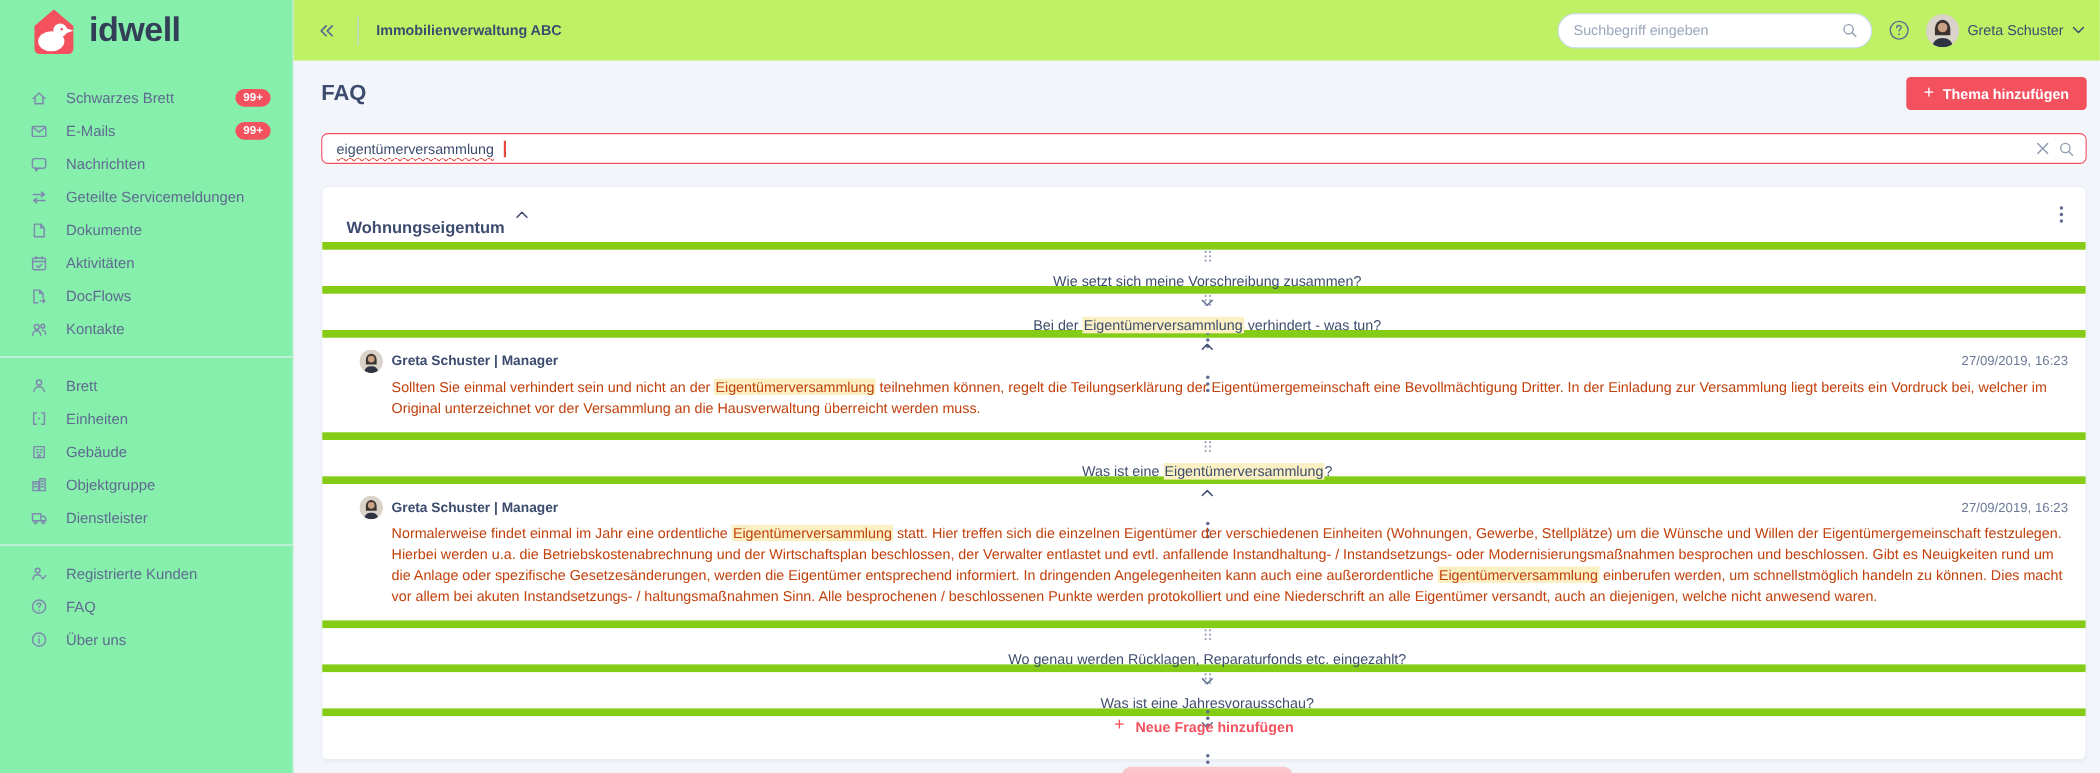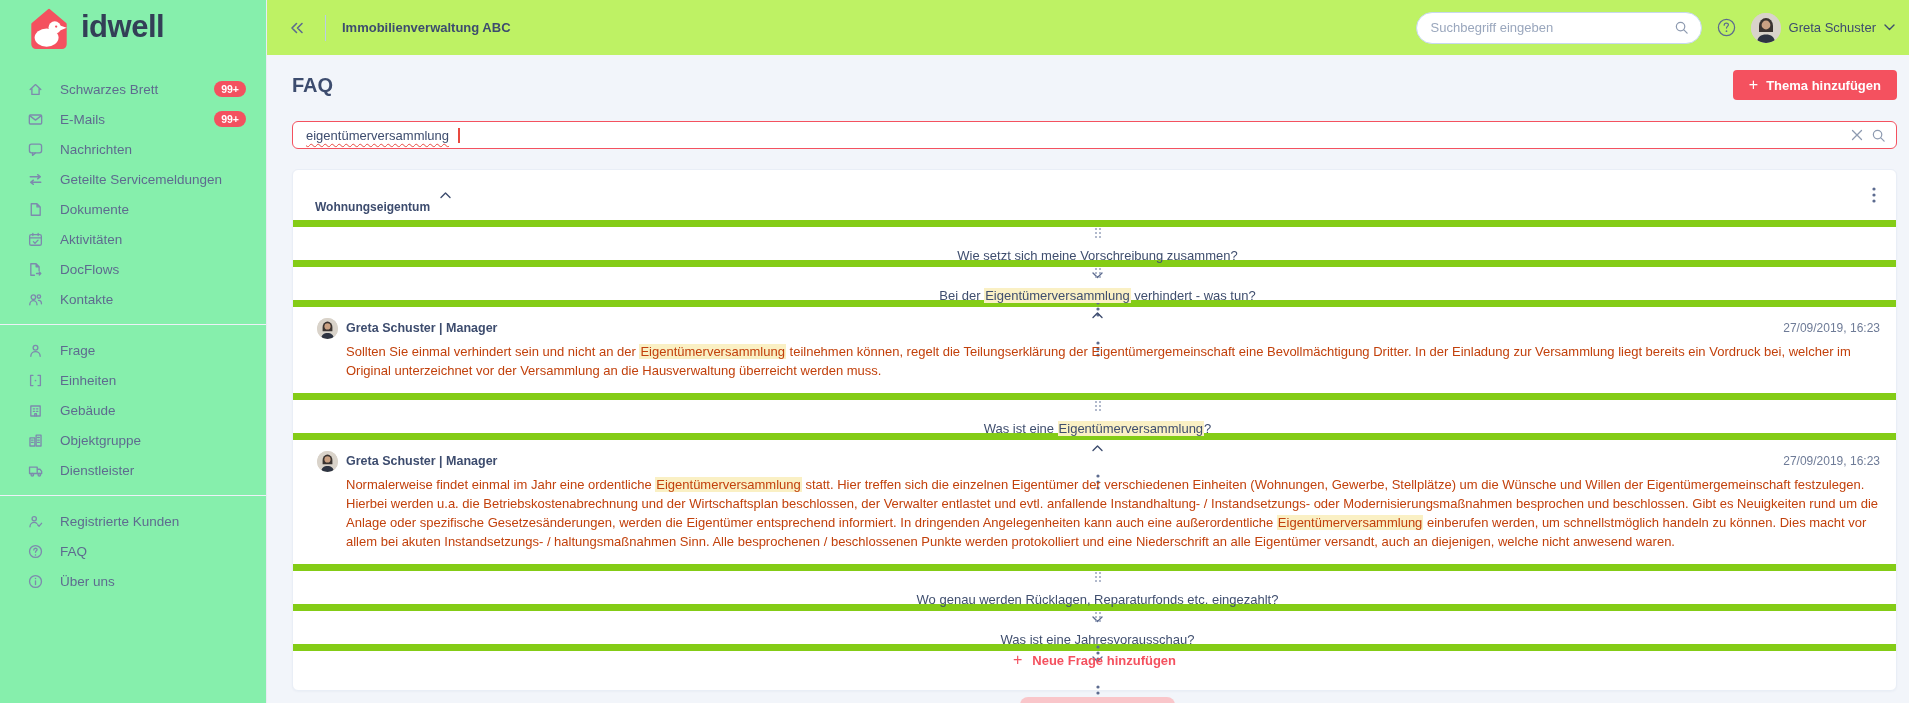--- a/index.html
+++ b/index.html
@@ -40,31 +40,31 @@
   .btn-red { background:#f4515f; color:#fff; border:none; border-radius:4px; height:30px; padding:0 16px; font-size:13px; font-weight:bold; display:flex; align-items:center; gap:8px; cursor:pointer; font-family:"Liberation Sans",sans-serif; }
   .btn-red .plus { font-size:16px; font-weight:normal; line-height:1; }
 
   .faq-search { margin-top:20px; height:28px; background:#fff; border:1px solid #f4515f; border-radius:6px; display:flex; align-items:center; padding:0 10px 0 13px; gap:8px; cursor:text; }
   .faq-search .q { font-size:13px; color:#3d4c6e; text-decoration:underline wavy #e8493f 1px; text-underline-offset:3px; }
   .caret { width:1.5px; height:15px; background:#e8493f; margin-left:1px; }
   .fs-spacer { flex:1 1 auto; }
 
   .card { margin-top:20px; background:#fff; border:1px solid #e9eef6; border-radius:6px; box-shadow:0 1px 2px rgba(60,80,120,.04); }
   .card-head { height:50px; display:flex; align-items:center; padding:0 16px 0 22px; gap:10px; }
-  .card-head h2 { font-size:12px; color:#3d4c6e; font-weight:bold;margin-top:24px; }
+  .card-head h2 { font-size:15px; color:#3d4c6e; font-weight:bold;margin-top:24px; }
   .grow { flex:1 1 auto; }
   .kebab { background:none; border:none; cursor:pointer; display:flex; align-items:center; padding:4px; color:#5c6b8f; }
   .chev { color:#5c6b8f; display:flex; align-items:center; cursor:pointer; }
   .chev.navy { color:#3d4c6e; }
 
   #rows > div, .add-q-row { border-top:7px solid #84cc16;flex-direction:column; }
   .q-row { height:40px; display:flex; align-items:center; padding:0 16px 0 22px; gap:9px; cursor:pointer; }
   .q-text { font-size:13px; color:#3f4e6e; }
   .handle { color:#97a2bb; display:flex; cursor:grab; }
-  .answer { padding:10px 16px 13px 24px; }
+  .answer { padding:10px 16px 13px 34px; }
   .ans-head { display:flex; align-items:center; gap:8px; height:22px; }
   .ans-author { font-size:12.5px; font-weight:bold; color:#3d4c6e; }
   .ans-date { margin-left:auto; font-size:12px; color:#6e7b97; }
   .ans-text { margin:3px 0 0 29px; font-size:13px; line-height:19px; color:#c2410c; max-width:1545px; }
   mark { background:#faf0c4; color:inherit; padding:0 1px; }
   .add-q-row { height:46px; display:flex; align-items:center; padding:0 22px; }
   .add-q { background:none; border:none; color:#f4515f; font-size:13px; font-weight:bold; display:flex; align-items:center; gap:10px; cursor:pointer; font-family:"Liberation Sans",sans-serif; }
   .add-q .plus { font-size:16px; font-weight:normal; }
 
   .pink-peek { position:absolute; left:1020px; top:697px; width:155px; height:14px; background:#f9c6ca; border-radius:8px 8px 0 0; }
@@ -160,21 +160,21 @@
         </li>
       </ul>
       <ul class="nav-group">
         <li class="nav-item">
           <span class="ico">
             <svg width="17" height="17" viewBox="0 0 16 16" fill="none" stroke="currentColor" stroke-width="1.25" stroke-linecap="round" stroke-linejoin="round">
               <circle cx="8" cy="5.4" r="2.2"></circle>
               <path d="M3.6 13.4 c0-3 2.4-4.4 4.4-4.4 s4.4 1.4 4.4 4.4"></path>
             </svg>
           </span>
-          <span class="lbl">Frage</span>
+          <span class="lbl">Brett</span>
         </li>
         <li class="nav-item">
           <span class="ico">
             <svg width="17" height="17" viewBox="0 0 16 16" fill="none" stroke="currentColor" stroke-width="1.25" stroke-linecap="round" stroke-linejoin="round">
               <path d="M5.6 3.2 H3.4 V12.8 H5.6 M10.4 3.2 H12.6 V12.8 H10.4"></path>
               <circle cx="8" cy="8" r="0.8" fill="currentColor" stroke="none"></circle>
             </svg>
           </span>
           <span class="lbl">Einheiten</span>
         </li>

